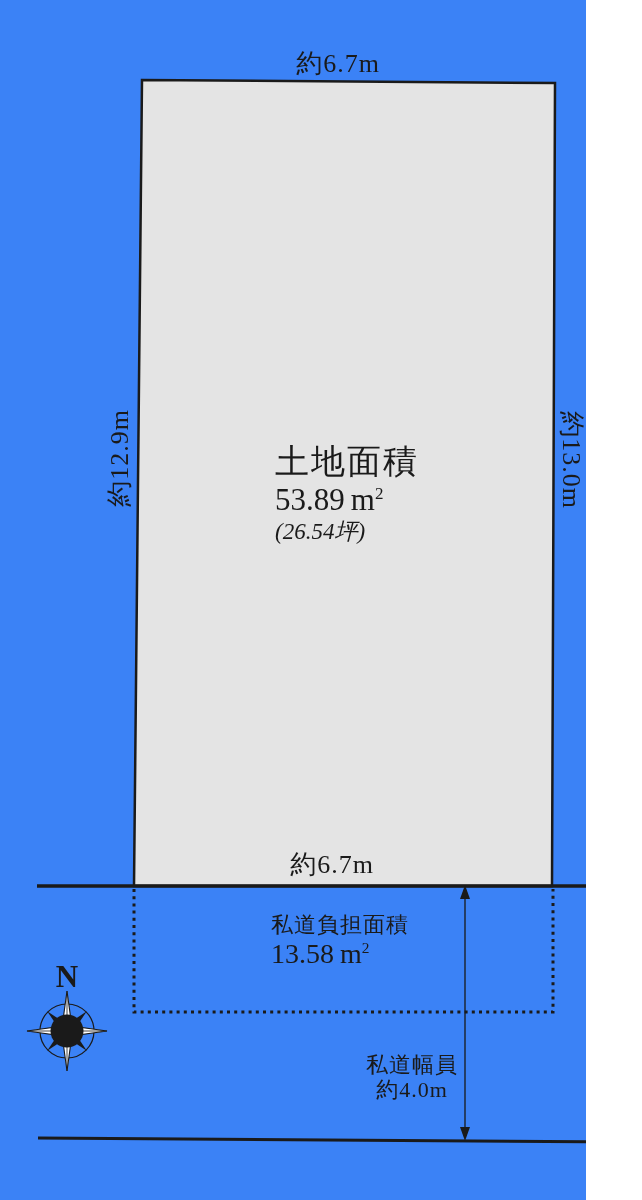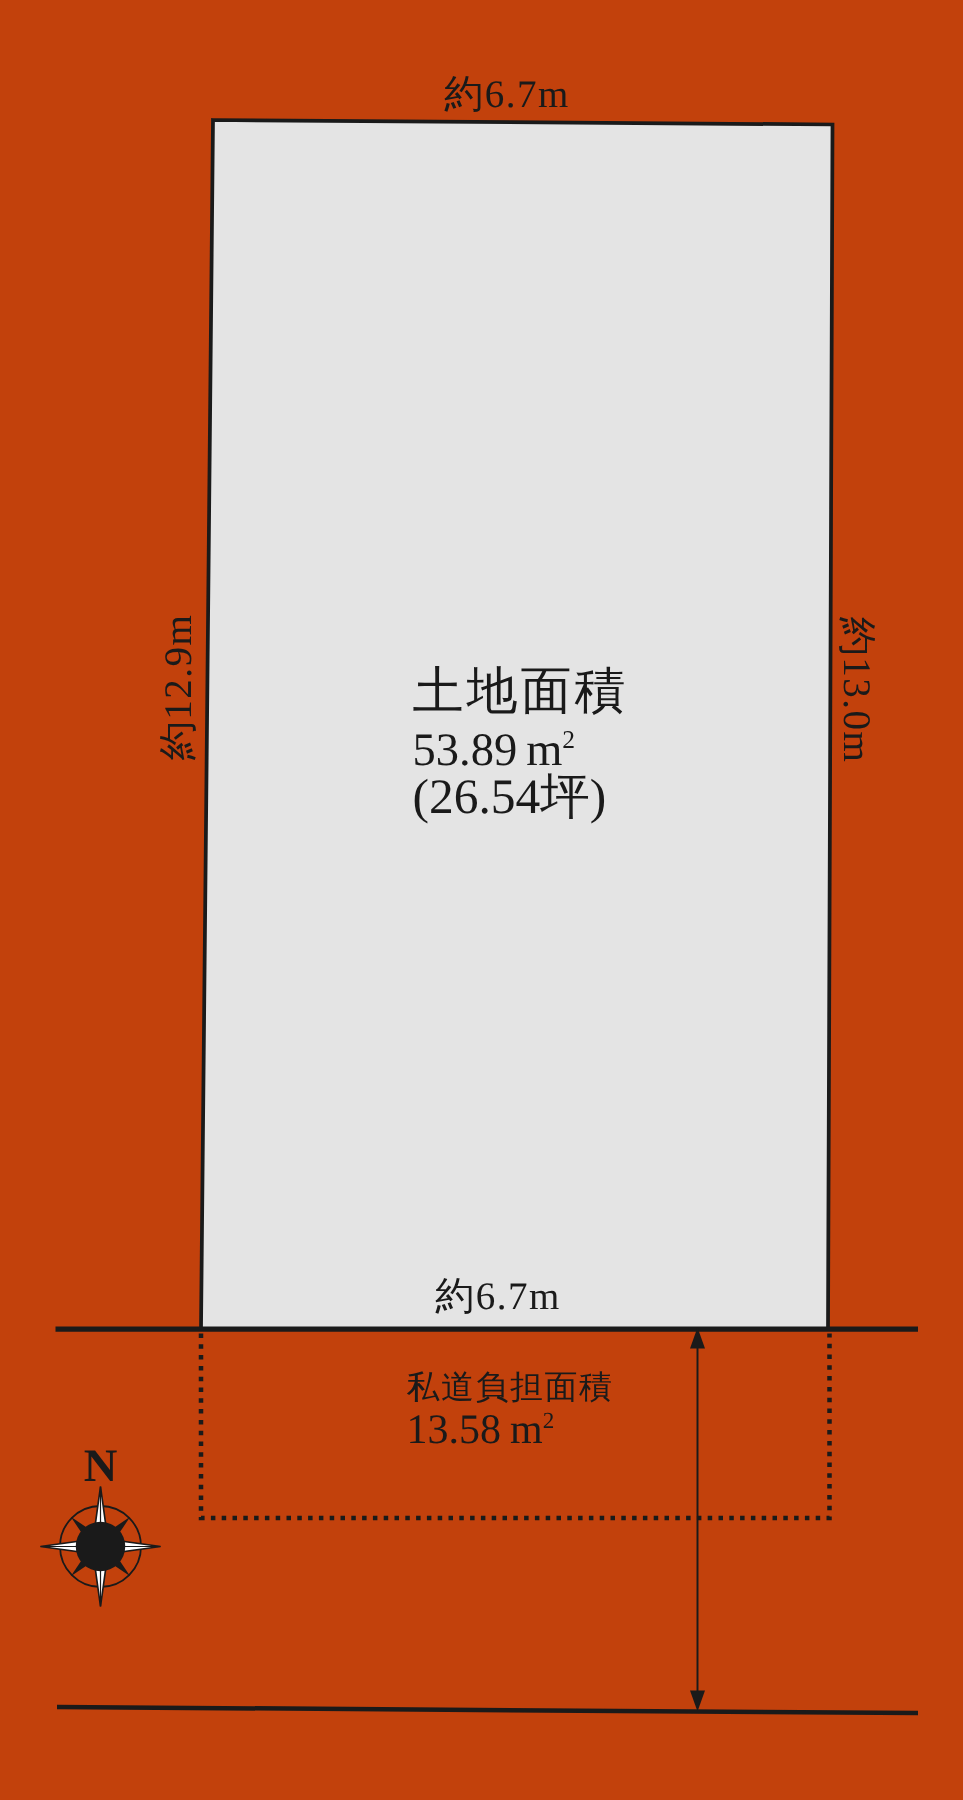--- a/index.html
+++ b/index.html
@@ -1,20 +1,20 @@
 <!DOCTYPE html>
 <html><head>
 <meta charset="utf-8">
 <style>
   html, body { margin: 0; padding: 0; background: #ffffff; }
   .canvas {
     position: relative;
-    width: 642px;
+    width: 586px;
     height: 1200px;
-    background: #c2410c;
+    background: #3b82f6;
     overflow: hidden;
     font-family: "Liberation Serif", "DejaVu Serif", serif;
     color: #1a1a1a;
   }
   .diagram-svg {
     position: absolute;
     inset: 0;
     width: 642px;
     height: 1200px;
   }
@@ -29,21 +29,21 @@
   .dim-right { transform: translate(-50%, -50%) rotate(90deg); }
   .center-block {
     position: absolute;
     left: 347px;
     top: 497px;
     transform: translate(-50%, -50%);
     line-height: 32px;
   }
   .center-block .title { font-size: 34px; letter-spacing: 2px; }
   .center-block .area-line { font-size: 31px; }
-  .center-block .tsubo-line { font-size: 33px; }
+  .center-block .tsubo-line { font-size: 23px; font-style: italic; }
   .unit { margin-left: 6px; }
   sup { font-size: 0.55em; }
   .burden-block {
     position: absolute;
     left: 340px;
     top: 939px;
     transform: translate(-50%, -50%);
     line-height: 23px;
   }
   .burden-block .burden-title { font-size: 22px; letter-spacing: 1px; }
@@ -119,16 +119,20 @@
     <div class="title">土地面積</div>
     <div class="area-line"><span>53.89</span><span class="unit">m</span><sup>2</sup></div>
     <div class="tsubo-line">(26.54坪)</div>
   </div>
 
   <div class="burden-block">
     <div class="burden-title">私道負担面積</div>
     <div class="burden-area"><span>13.58</span><span class="unit">m</span><sup>2</sup></div>
   </div>
 
+  <div class="width-block">
+    <div>私道幅員</div>
+    <div>約4.0m</div>
+  </div>
 
   <div class="north-label">N</div>
 
 </div>
 
 </body></html>

